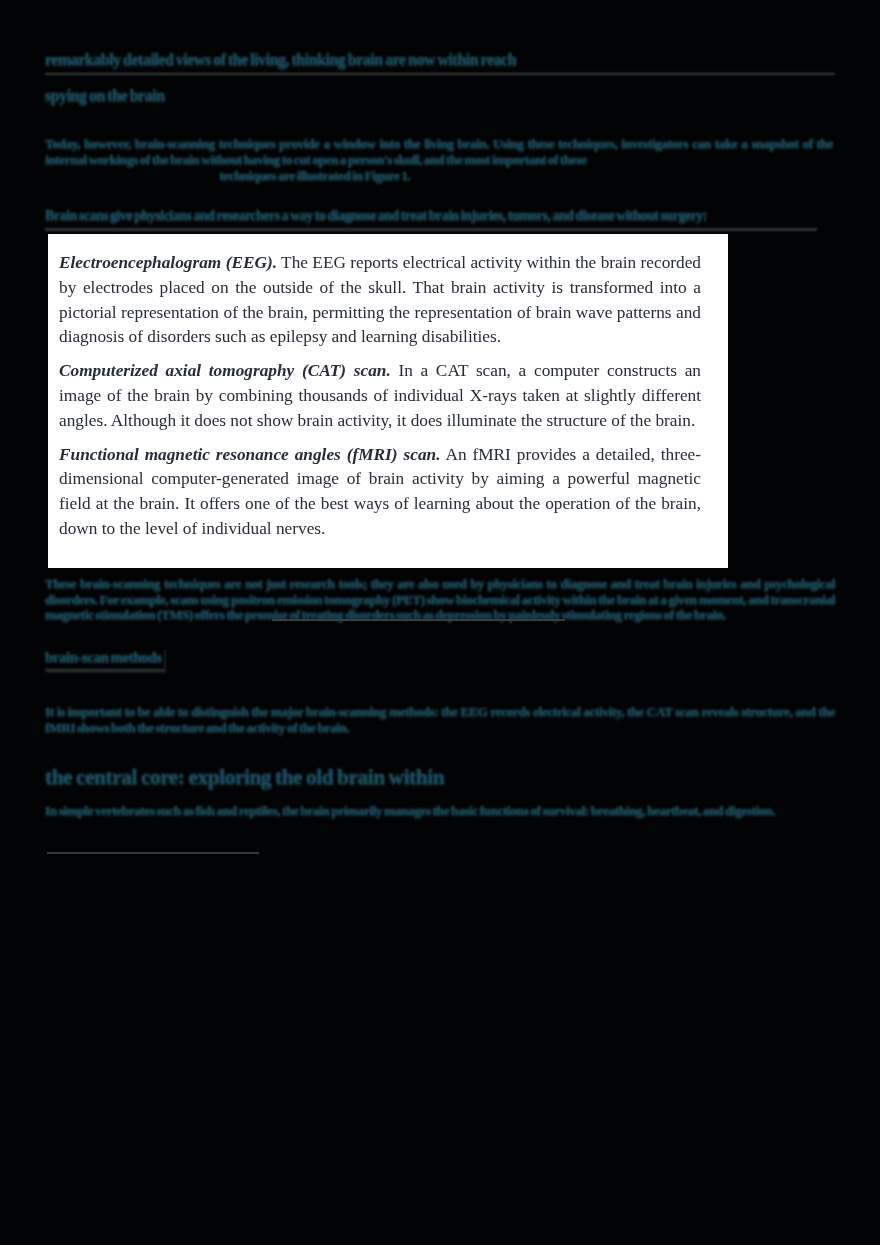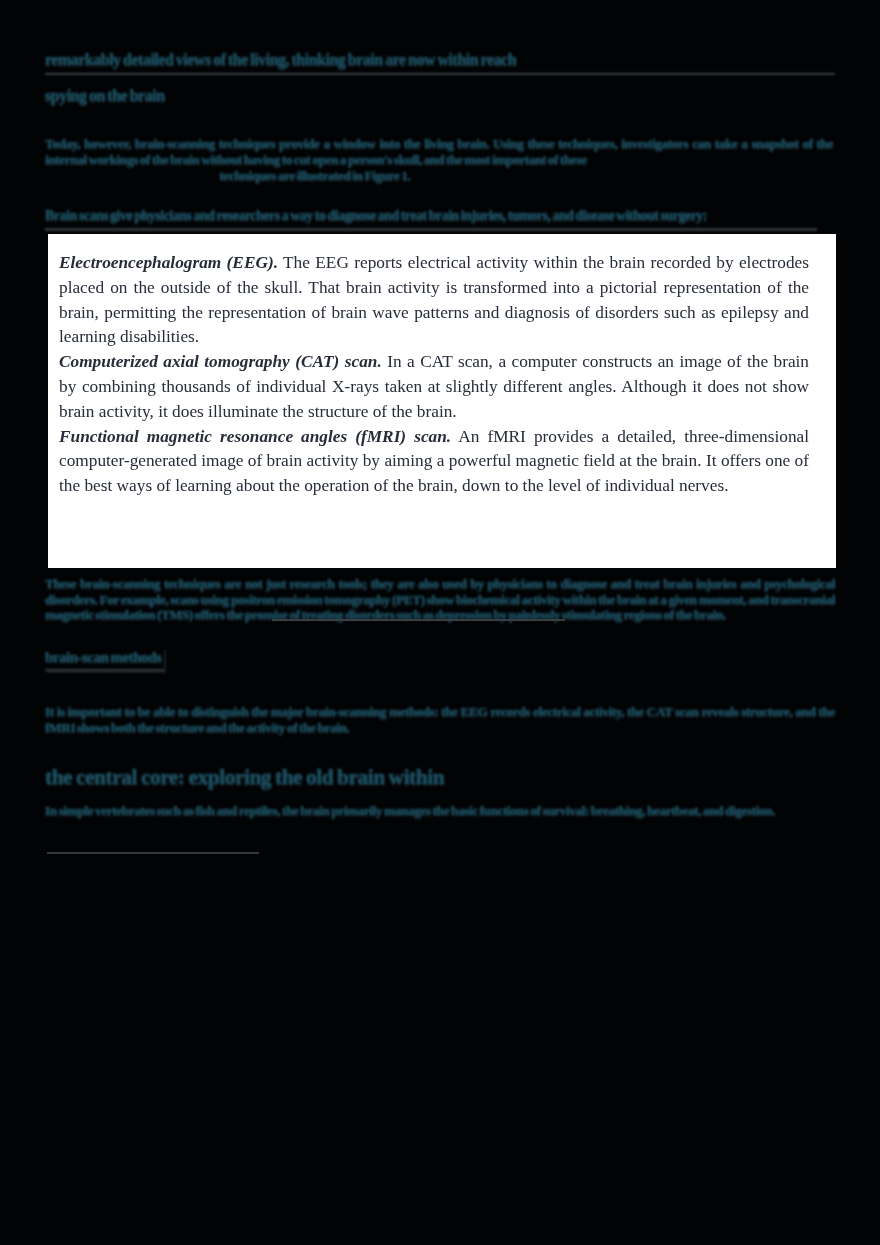--- a/index.html
+++ b/index.html
@@ -46,31 +46,31 @@
     text-align: center;
   }
   #lead-line {
     left: 45px; top: 207px; width: 772px;
     font-size: 14px; line-height: 18px;
     padding-bottom: 3px;
     border-bottom: 3px solid #303437;
     white-space: nowrap; overflow: hidden;
   }
   #scan-box {
-    left: 48px; top: 234px; width: 788px; height: 334px;
+    left: 48px; top: 234px; width: 680px; height: 334px;
     background: #ffffff;
     box-sizing: border-box;
     padding: 17px 27px 6px 11px;
     color: #262c38;
     font-size: 17.3px; line-height: 24.8px;
     text-align: justify;
     overflow: hidden;
   }
   .box-paragraph { margin: 0; }
-  .box-paragraph + .box-paragraph { margin-top: 0; }
+  .box-paragraph + .box-paragraph { margin-top: 9px; }
   .lead-term { font-weight: bold; font-style: italic; }
 
   #after-box-paragraph {
     left: 45px; top: 576px; width: 790px;
     font-size: 13.5px; line-height: 15.5px;
     text-align: justify;
   }
   #after-box-underline {
     left: 272px; top: 619px; width: 293px; height: 2px;
     background: #3a3e42;

